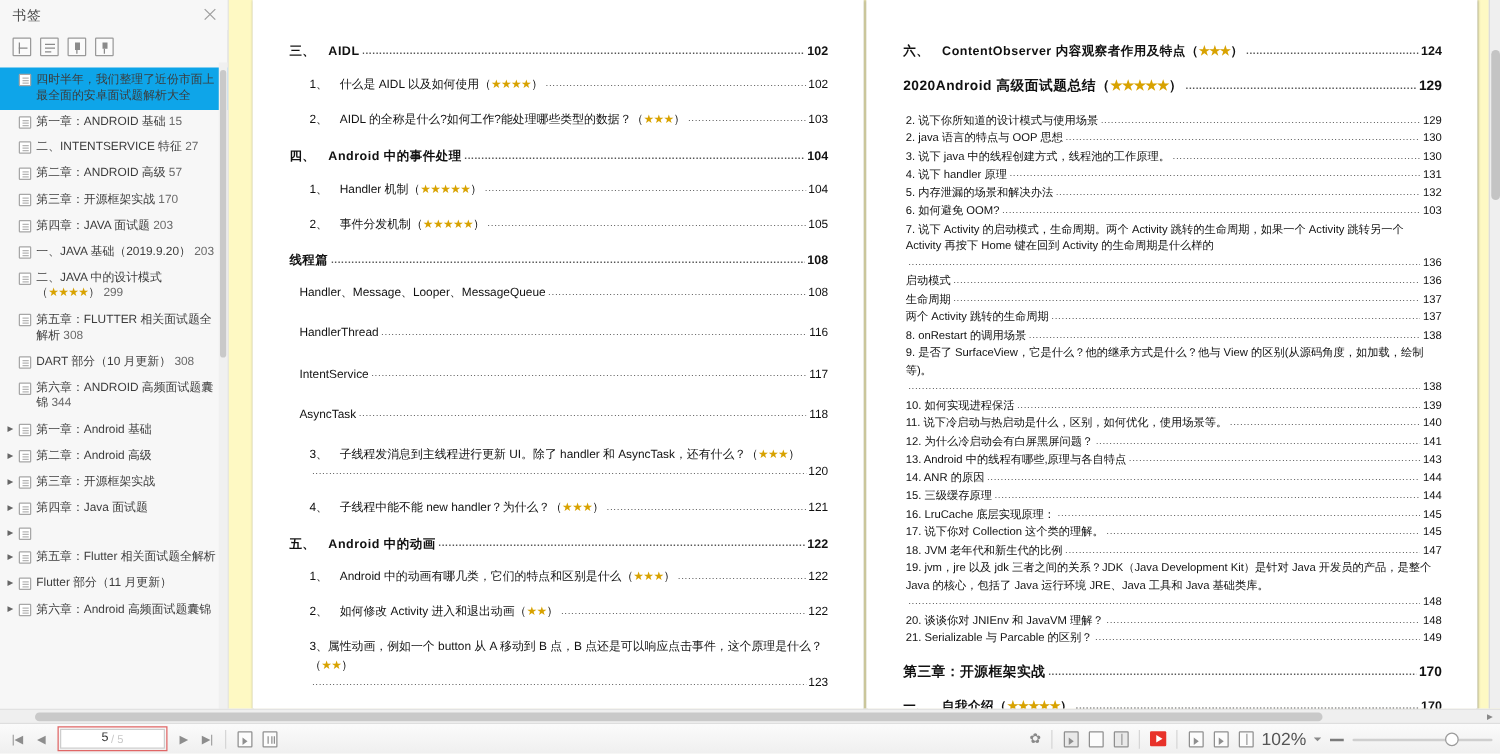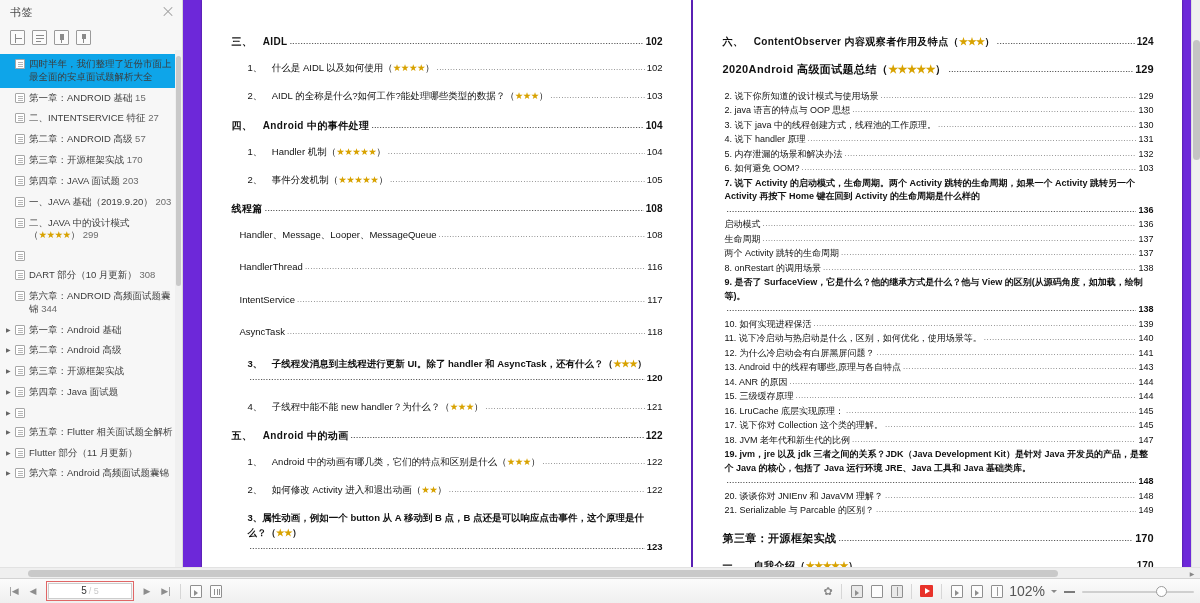--- a/index.html
+++ b/index.html
@@ -76,21 +76,21 @@
   
   .sb-scroll {
     position: absolute; right: 0; top: 50px; width: 7px; bottom: 0;
     background: #f0f0f0;
   }
   .sb-scroll .thumb { position: absolute; top: 6px; left: 1px; width: 5px; height: 230px; background: #c9c9c9; border-radius: 3px; }
 
   
   .viewer {
     flex: 1; position: relative;
-    background: #6d28d9;
+    background: #fef9c3;
     display: flex; justify-content: center; align-items: flex-start;
     overflow: hidden;
   }
   .pages { display: flex; gap: 2px; }
   .page {
     width: 489px; height: 570px; background: #fff;
     box-shadow: 0 0 2px rgba(0,0,0,.45);
     padding: 22px 28px 10px 30px;
     font-size: 9px; color: #111; line-height: 1.5;
     overflow: hidden; position: relative;
@@ -103,21 +103,21 @@
     transform: translateY(-1px);
   }
   .e .pno { white-space: nowrap; }
 
   .e.lvl-h { font-weight: bold; font-size: 10px; margin-top: 12px; margin-bottom: 12px; }
   .e.lvl-h .label { letter-spacing: .4px; }
   .e.lvl-1 { font-size: 9.5px; margin-left: 16px; margin-bottom: 14px; }
   .e.lvl-1b { font-size: 9.5px; margin-left: 8px; margin-bottom: 18px; }
   .e.lvl-tight { font-size: 9px; margin-left: 2px; margin-bottom: 1px; }
   .e.big { font-size: 11px; font-weight: bold; }
-  .e.wrap { display: block; font-weight: bold; }
+  .e.wrap { display: block; }
   .e.wrap .label { white-space: normal; display: inline; }
   .e.wrap .tail { display: flex; align-items: baseline; }
 
   
   .v-vscroll {
     position: absolute; right: 0; top: 0; bottom: 0; width: 9px; background: #efefef; border-left: 1px solid #dcdcdc;
   }
   .v-vscroll .thumb { position: absolute; left: 1px; top: 40px; width: 7px; height: 120px; background: #c4c4c4; border-radius: 4px; }
   .v-hscroll {
     height: 11px; background: #efefef; border-top: 1px solid #e2e2e2;
@@ -250,20 +250,21 @@
             <span class="bmtext">一、JAVA 基础（2019.9.20） <span class="pg">203</span></span>
           </div>
           <div class="bm">
             <span class="arrow empty">▶</span>
             <span class="bmicon"></span>
             <span class="bmtext">二、JAVA 中的设计模式（<span class="stars">★★★★</span>） <span class="pg">299</span></span>
           </div>
           <div class="bm">
             <span class="arrow empty">▶</span>
             <span class="bmicon"></span>
+            <span class="bmtext">第五章：FLUTTER 相关面试题全解析 <span class="pg">308</span></span>
           </div>
           <div class="bm">
             <span class="arrow empty">▶</span>
             <span class="bmicon"></span>
             <span class="bmtext">DART 部分（10 月更新） <span class="pg">308</span></span>
           </div>
           <div class="bm">
             <span class="arrow empty">▶</span>
             <span class="bmicon"></span>
             <span class="bmtext">第六章：ANDROID 高频面试题囊锦 <span class="pg">344</span></span>

